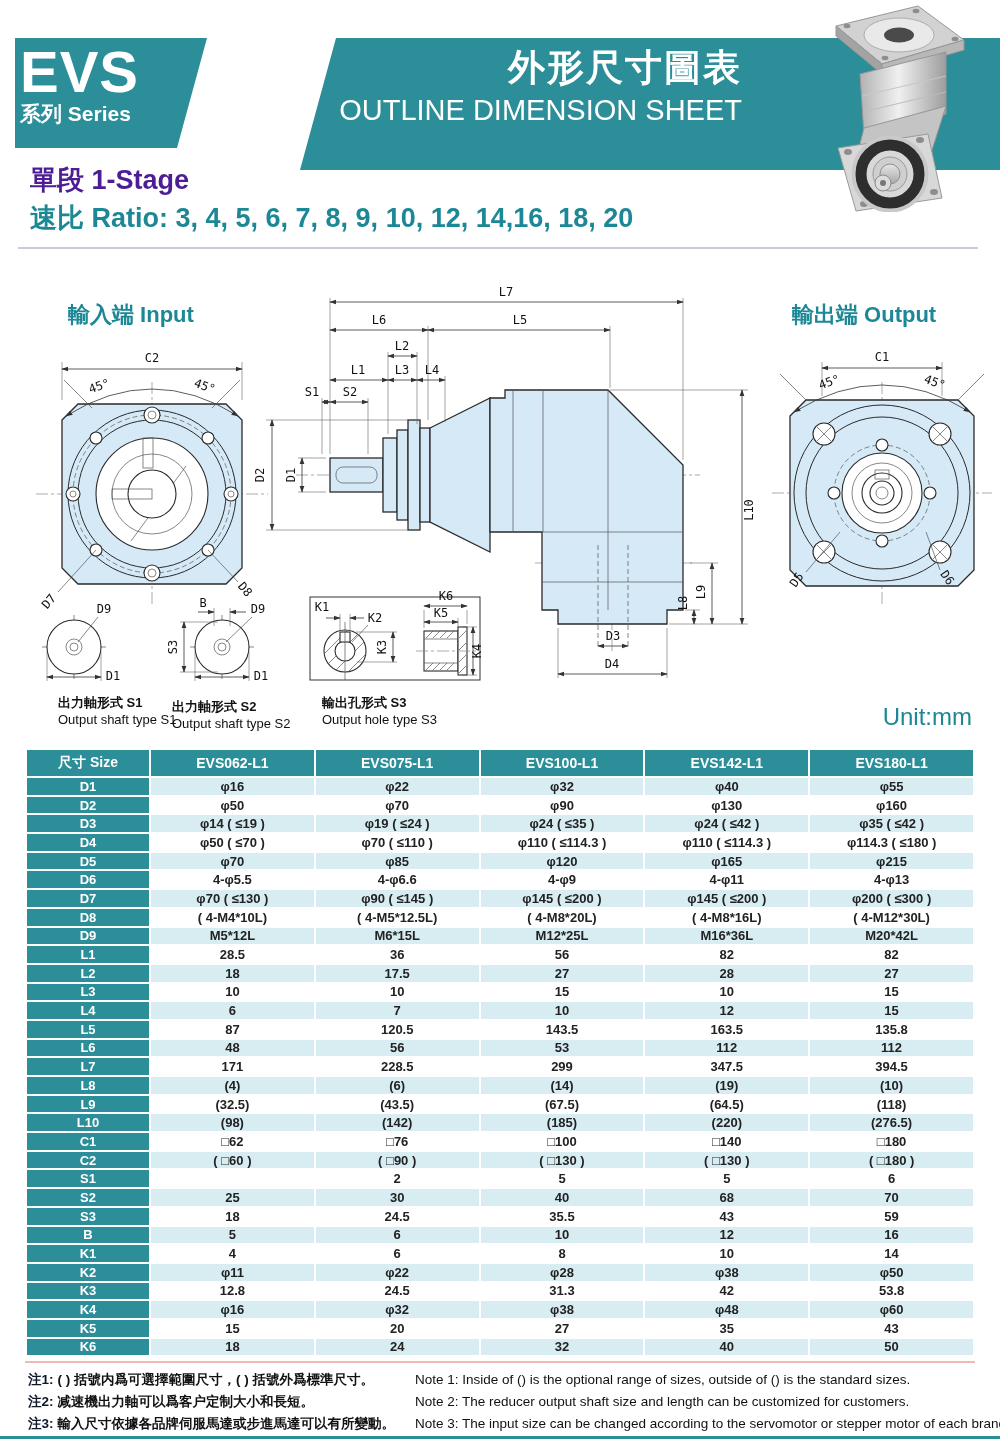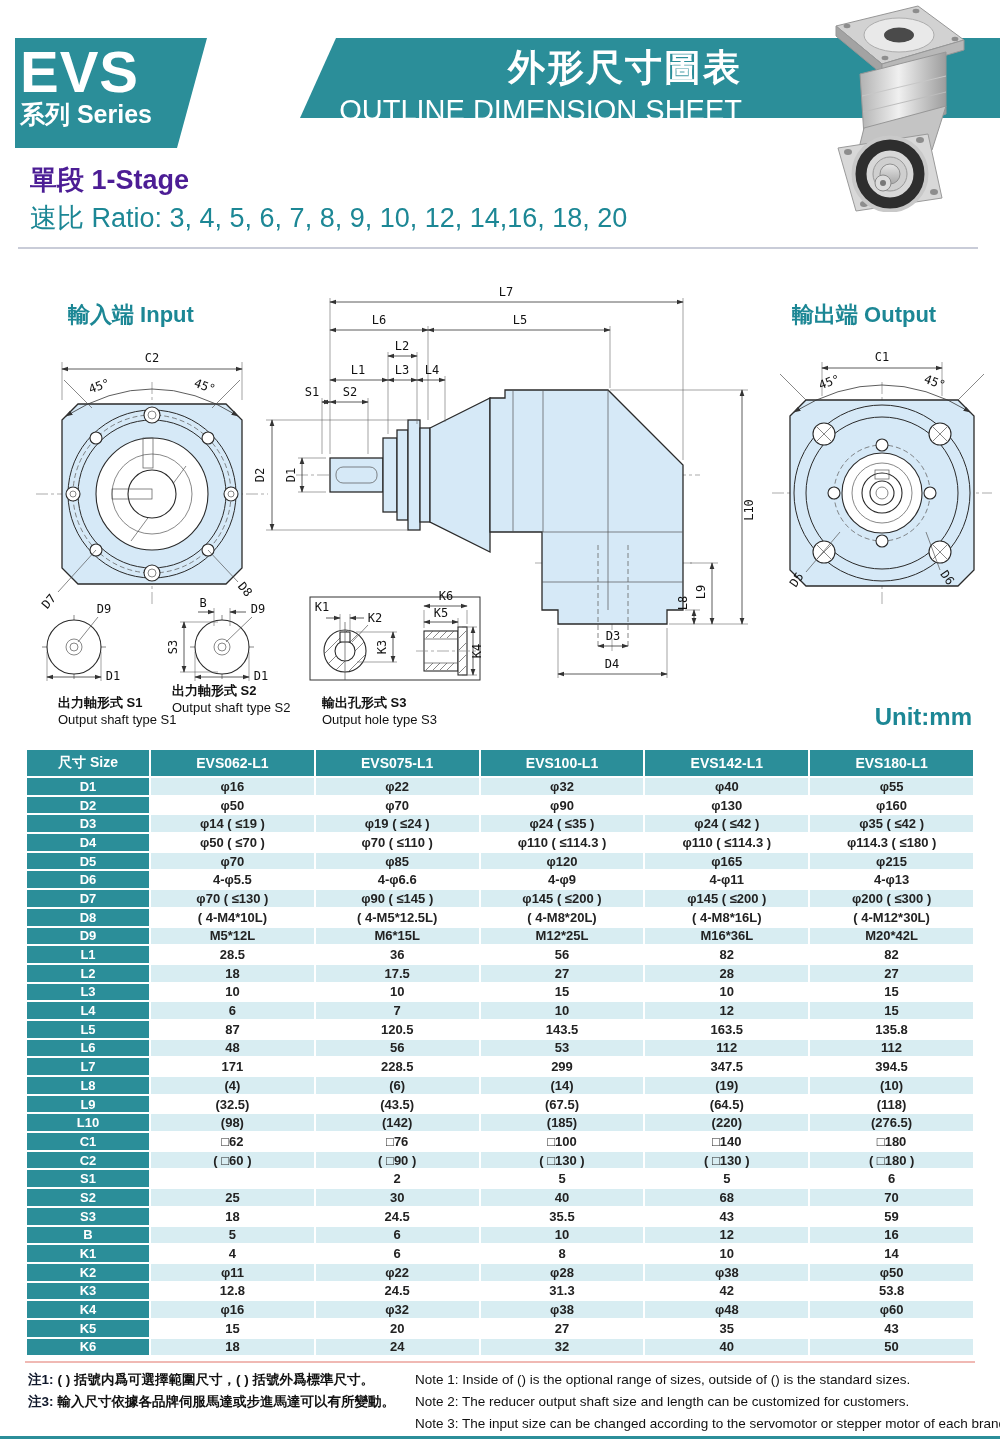--- a/index.html
+++ b/index.html
@@ -5,48 +5,48 @@
   html,body{margin:0;padding:0;background:#fff;}
   .page{position:relative;width:1000px;height:1439px;background:#fff;
         font-family:"Liberation Sans",sans-serif;overflow:hidden;}
 
   
   .evs-block{position:absolute;left:15px;top:38px;width:192px;height:110px;
     background:#2b8e99;color:#fff;
     clip-path:polygon(0 0,100% 0,calc(100% - 30px) 100%,0 100%);
     padding-left:5px;box-sizing:border-box;}
   .evs-code{font-size:58px;font-weight:bold;line-height:60px;margin-top:4px;letter-spacing:1px;}
-  .evs-series{font-size:25px;font-weight:bold;line-height:24px;}
-  .banner{position:absolute;left:300px;top:38px;width:700px;height:80px;background:#2b8e99;
+  .evs-series{font-size:21px;font-weight:bold;line-height:24px;}
+  .banner{position:absolute;left:300px;top:38px;width:700px;height:132px;background:#2b8e99;
     clip-path:polygon(36px 0,100% 0,100% 100%,0 100%);
     color:#fff;text-align:right;box-sizing:border-box;padding:8px 258px 0 0;}
   .banner .t-zh{font-size:37px;font-weight:bold;line-height:44px;letter-spacing:2px;}
   .banner .t-en{font-size:29px;font-weight:normal;line-height:40px;}
   .product{position:absolute;left:822px;top:0;width:155px;height:212px;z-index:3;}
 
   .spec1{position:absolute;left:30px;top:162px;font-size:27px;font-weight:bold;color:#4c1d95;}
-  .spec2{position:absolute;left:30px;top:200px;font-size:27px;font-weight:normal;color:#1c8795;}
+  .spec2{position:absolute;left:30px;top:200px;font-size:27px;font-weight:bold;color:#1c8795;}
   .hr1{position:absolute;left:18px;top:247px;width:960px;height:2px;background:#c9ccd8;}
 
   
   .view-title{position:absolute;font-size:22px;font-weight:bold;color:#1c8795;}
   .vt-in{left:68px;top:300px;} .vt-out{left:792px;top:300px;}
   .drawing{position:absolute;left:0;top:270px;width:1000px;height:470px;}
   .ol{fill:#d6e9f7;stroke:#2a2a2a;stroke-width:1.3;}
   .ol2{fill:#ffffff;stroke:#2a2a2a;stroke-width:1.1;}
   .ln{stroke:#2a2a2a;stroke-width:1;fill:none;}
   .tn{stroke:#555;stroke-width:.7;fill:none;}
   .dim{stroke:#333;stroke-width:.8;fill:none;}
   .ext{stroke:#666;stroke-width:.6;fill:none;}
   .cl{stroke:#888;stroke-width:.7;stroke-dasharray:12 3 3 3;fill:none;}
   .dash{stroke:#666;stroke-width:.8;stroke-dasharray:5 3;fill:none;}
   .dl{font:12px "DejaVu Sans Mono",monospace;fill:#111;text-anchor:middle;}
   .caption{position:absolute;font-size:13px;color:#111;line-height:17px;}
   .caption .zh{font-weight:bold;}
-  .unit{position:absolute;right:28px;top:703px;font-size:24px;font-weight:bold;color:#1c8795;}
+  .unit{position:absolute;right:28px;top:703px;font-size:24px;font-weight:normal;color:#1c8795;}
 
   
   .dimtable{position:absolute;left:25px;top:748px;width:950px;border-collapse:separate;
     border-spacing:2px;background:#fff;table-layout:fixed;}
   .dimtable th,.dimtable td{text-align:center;vertical-align:middle;padding:0;}
   .dimtable thead th{background:#2b8e99;color:#fff;font-size:14px;font-weight:bold;height:26px;}
   .dimtable tbody th{background:#2b8e99;color:#fff;font-size:13px;font-weight:bold;height:16.7px;}
   .dimtable tbody td{font-size:13px;font-weight:bold;color:#222;background:#fff;}
   .dimtable tbody tr.alt td{background:#d8edf2;}
   .dimtable col.c0{width:122px;}
@@ -380,21 +380,21 @@
       <line class="ext" x1="462" y1="405" x2="477" y2="405"></line>
       <line class="dim" x1="473" y1="357" x2="473" y2="405" marker-start="url(#ar)" marker-end="url(#ar)"></line>
       <text class="dl" x="481" y="381" transform="rotate(-90 481 381)">K4</text>
     </g>
   </svg>
 
   <div class="caption" style="left:58px;top:694px;">
     <div class="zh">出力軸形式 S1</div>
     <div class="en">Output shaft type S1</div>
   </div>
-  <div class="caption" style="left:172px;top:682px;">
+  <div class="caption" style="left:172px;top:698px;">
     <div class="zh">出力軸形式 S2</div>
     <div class="en">Output shaft type S2</div>
   </div>
   <div class="caption" style="left:322px;top:694px;">
     <div class="zh">輸出孔形式 S3</div>
     <div class="en">Output hole type S3</div>
   </div>
   <div class="unit">Unit:mm</div>
 
   <table class="dimtable">
@@ -664,20 +664,21 @@
           <td>32</td>
           <td>40</td>
           <td>50</td>
         </tr>
       </tbody>
   </table>
 
   <div class="note-sep"></div>
   <div class="notes-zh">
     <div class="note-line"><span class="tag">注1:</span><span>( ) 括號内爲可選擇範圍尺寸，( ) 括號外爲標準尺寸。</span></div>
+    <div class="note-line"><span class="tag">注2:</span><span>减速機出力軸可以爲客户定制大小和長短。</span></div>
     <div class="note-line"><span class="tag">注3:</span><span>輸入尺寸依據各品牌伺服馬達或步進馬達可以有所變動。</span></div>
   </div>
   <div class="notes-en">
     <div class="note-line-en">Note 1: Inside of () is the optional range of sizes, outside of () is the standard sizes.</div>
     <div class="note-line-en">Note 2: The reducer output shaft size and length can be customized for customers.</div>
     <div class="note-line-en">Note 3: The input size can be changed according to the servomotor or stepper motor of each brand.</div>
   </div>
 
   <div class="bottom-bar"></div>
 </div>

